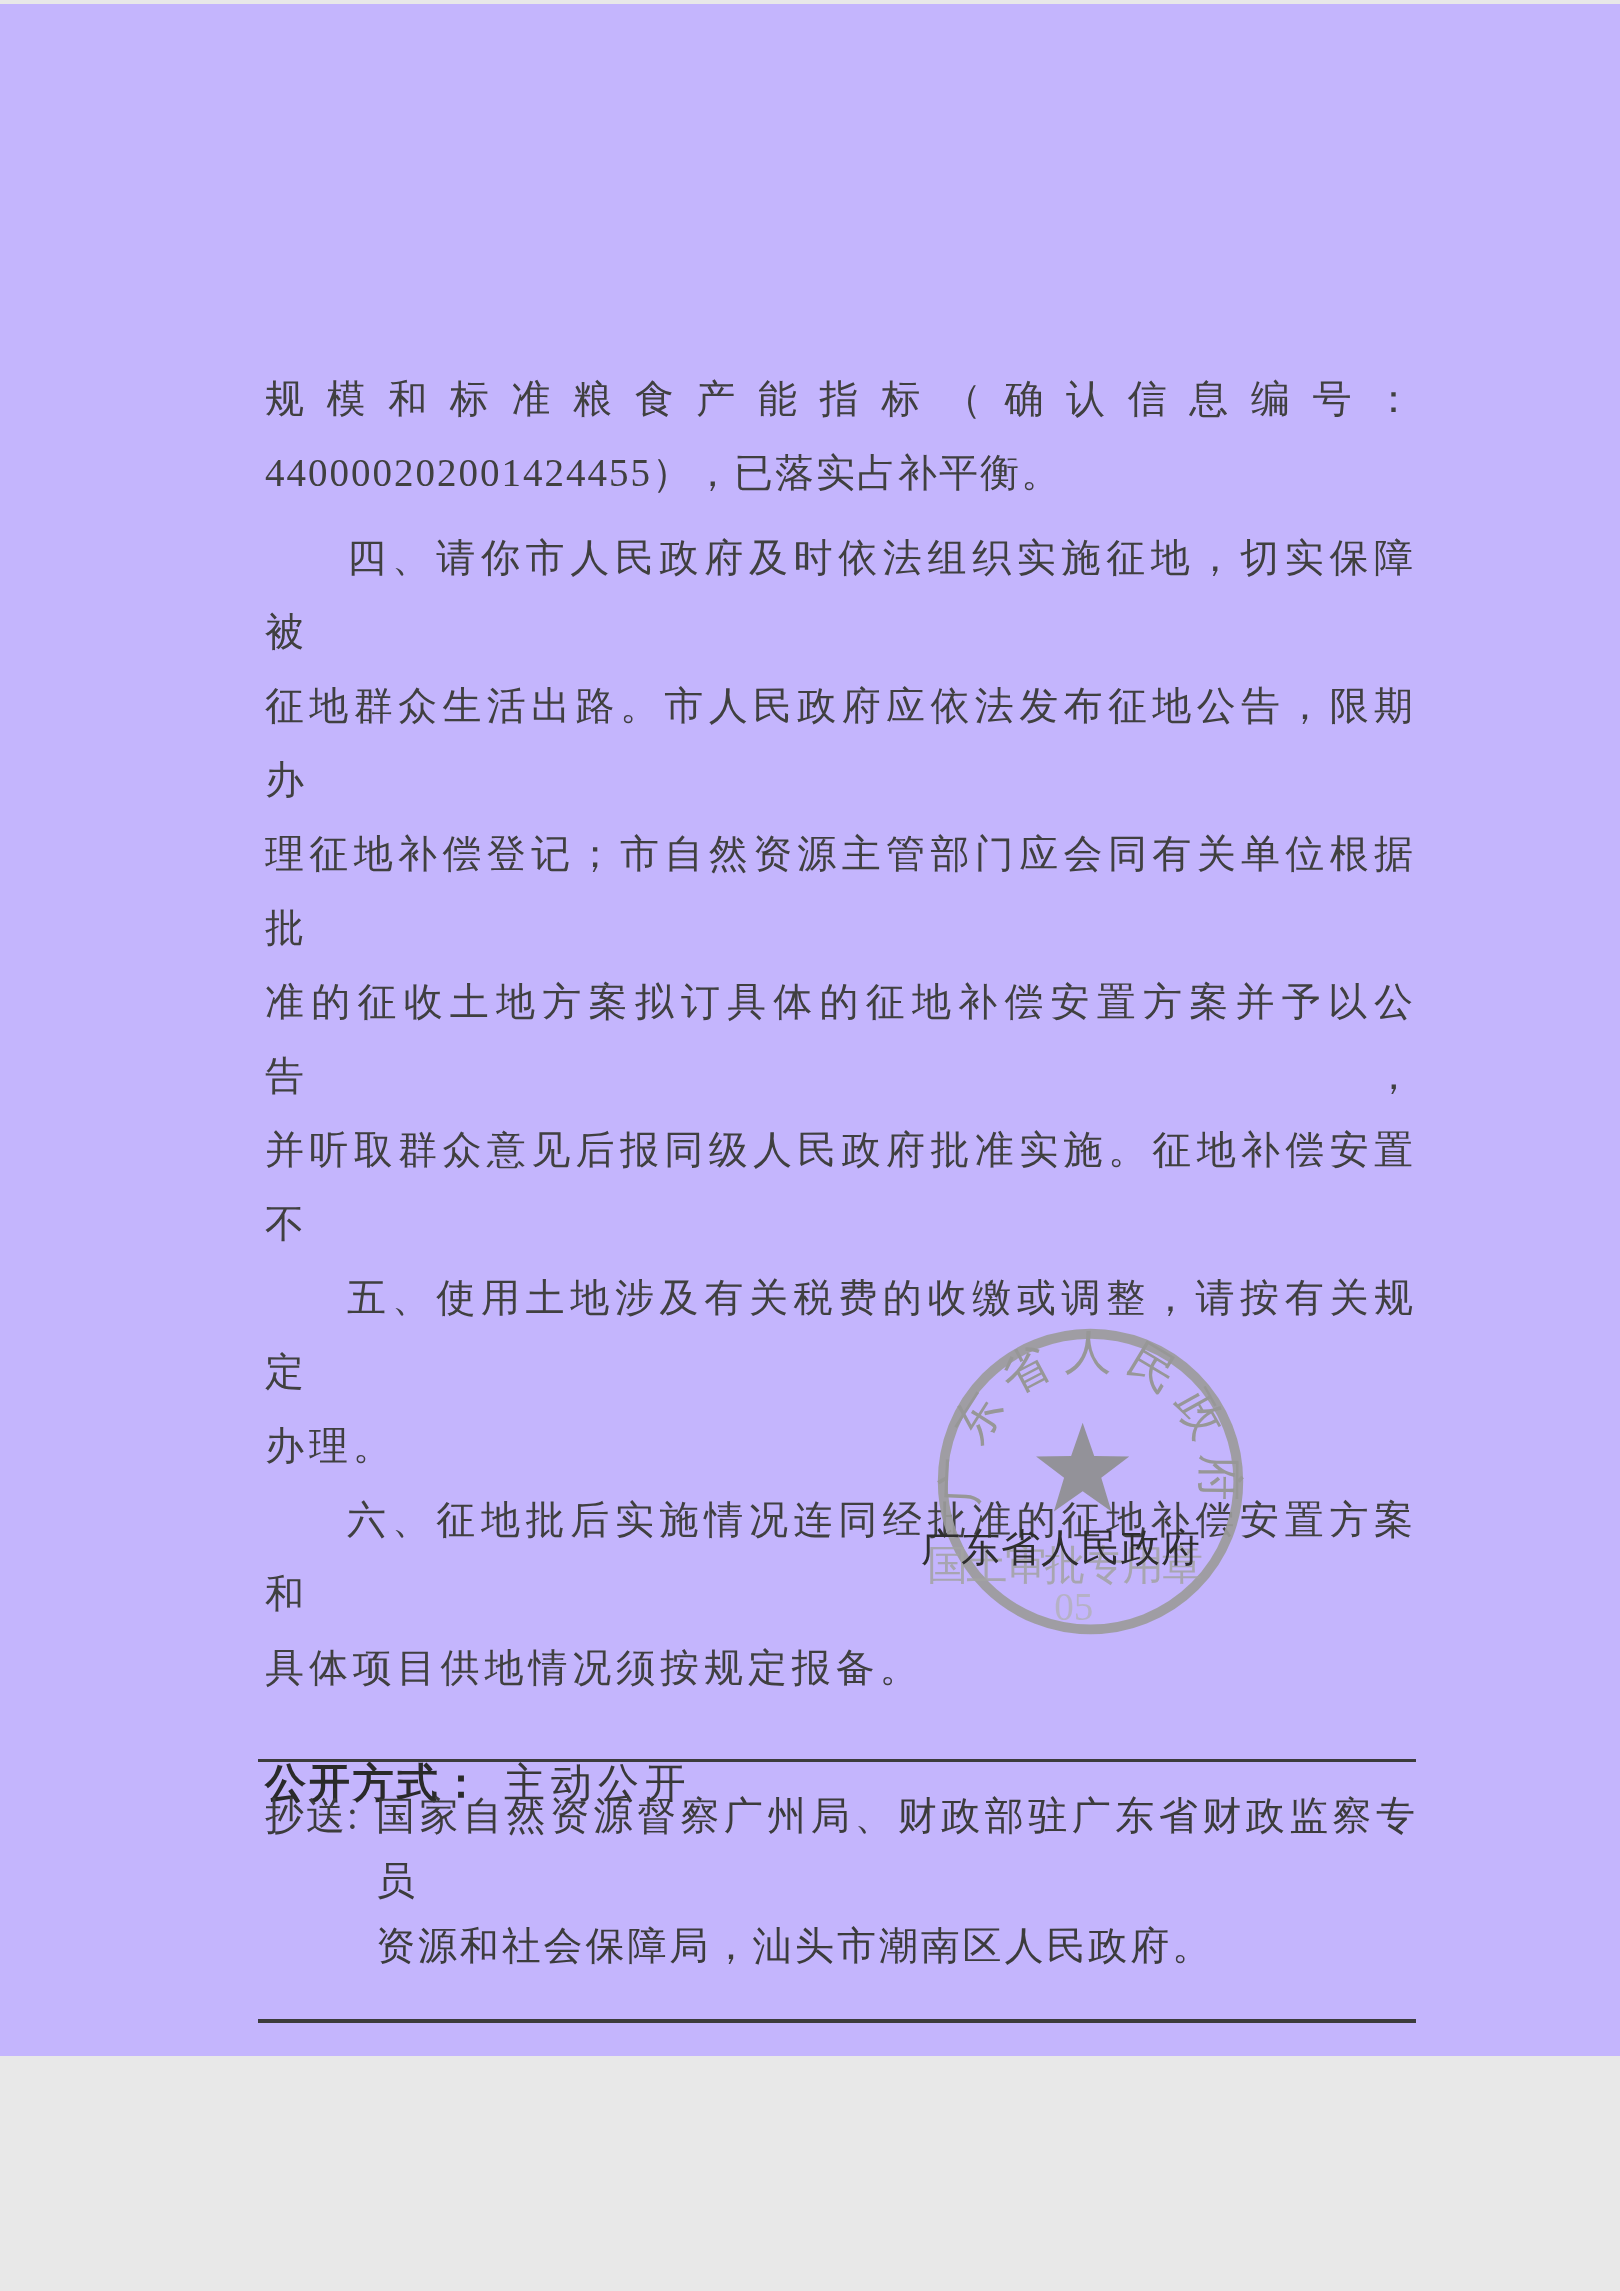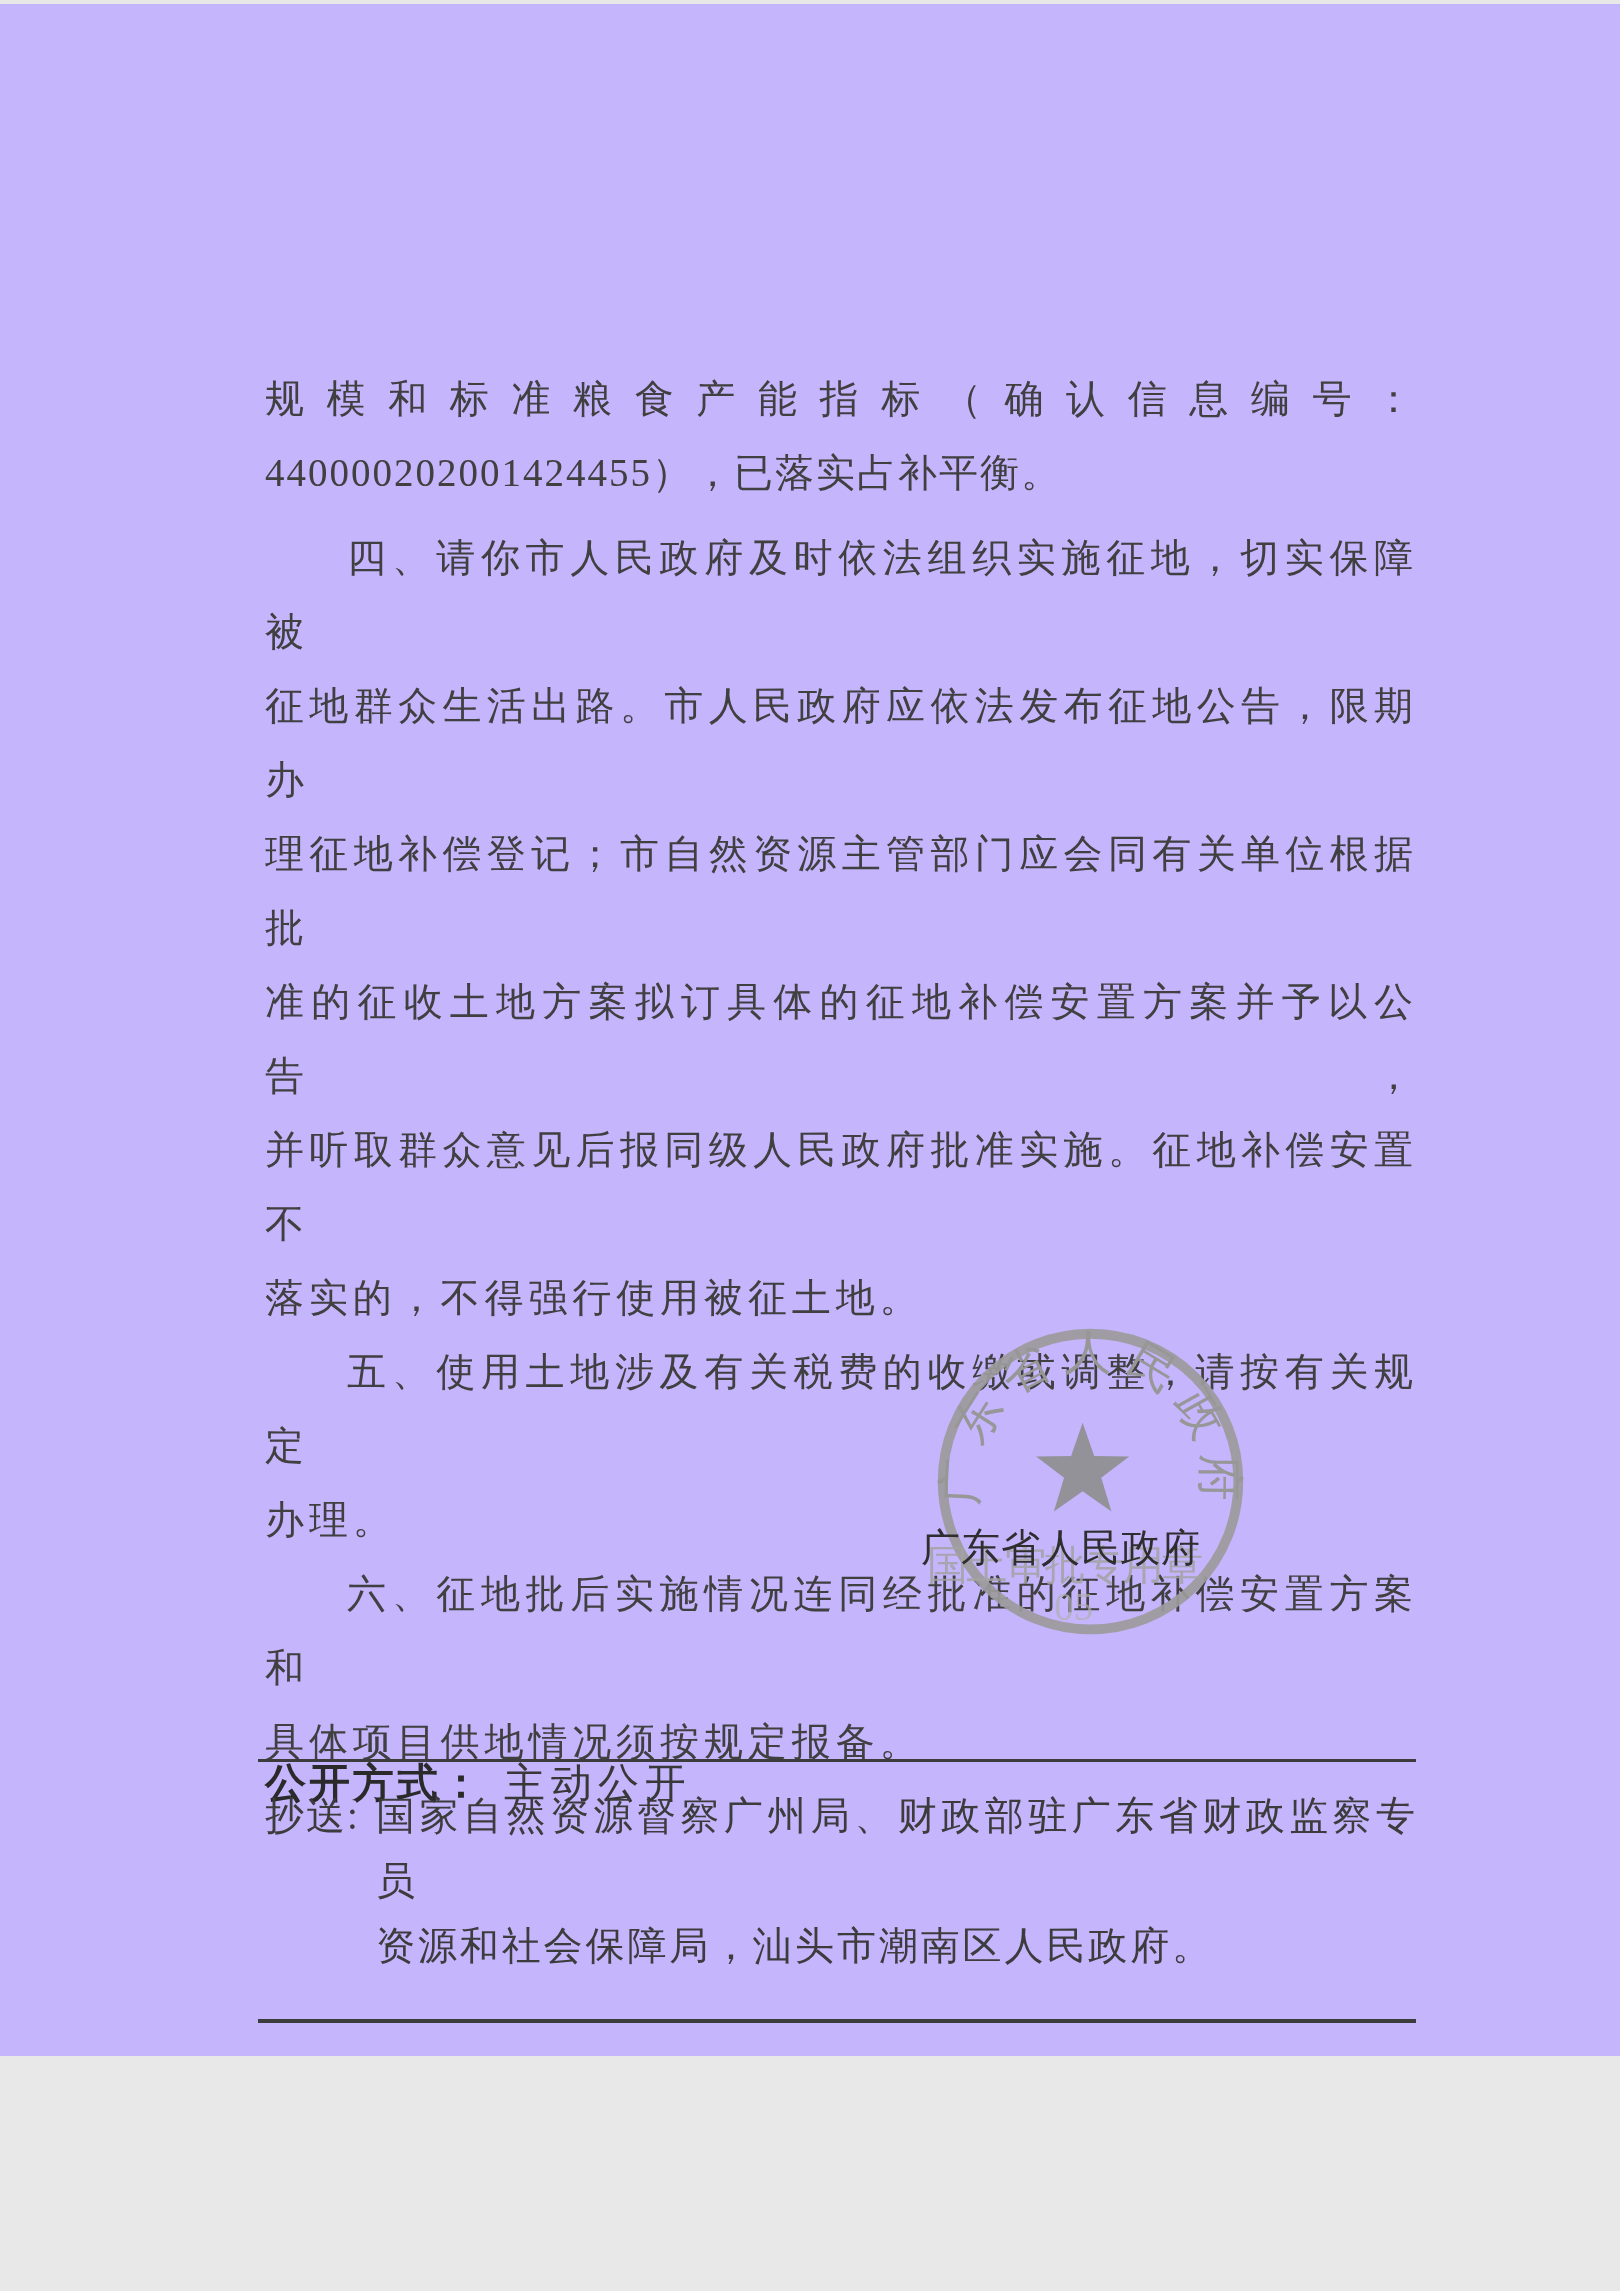--- a/index.html
+++ b/index.html
@@ -61,21 +61,20 @@
     <div class="line j">规模和标准粮食产能指标（确认信息编号：</div>
     <div class="line nums">440000202001424455），已落实占补平衡。</div>
   </div>
 
   <div class="abs bodyblock" id="blockB">
     <div class="line j indent">四、请你市人民政府及时依法组织实施征地，切实保障被</div>
     <div class="line j">征地群众生活出路。市人民政府应依法发布征地公告，限期办</div>
     <div class="line j">理征地补偿登记；市自然资源主管部门应会同有关单位根据批</div>
     <div class="line j">准的征收土地方案拟订具体的征地补偿安置方案并予以公告，</div>
     <div class="line j">并听取群众意见后报同级人民政府批准实施。征地补偿安置不</div>
-    <div class="line">落实的，不得强行使用被征土地。</div>
     <div class="line j indent">五、使用土地涉及有关税费的收缴或调整，请按有关规定</div>
     <div class="line">办理。</div>
     <div class="line j indent">六、征地批后实施情况连同经批准的征地补偿安置方案和</div>
     <div class="line">具体项目供地情况须按规定报备。</div>
   </div>
 
   <div class="abs" id="seal">
     <svg class="seal-svg" width="323" height="323" viewBox="0 0 330 330">
       <defs>
         <path id="arcPath" d="M 56,202 A 116,116 0 1 1 274,202" fill="none"></path>

